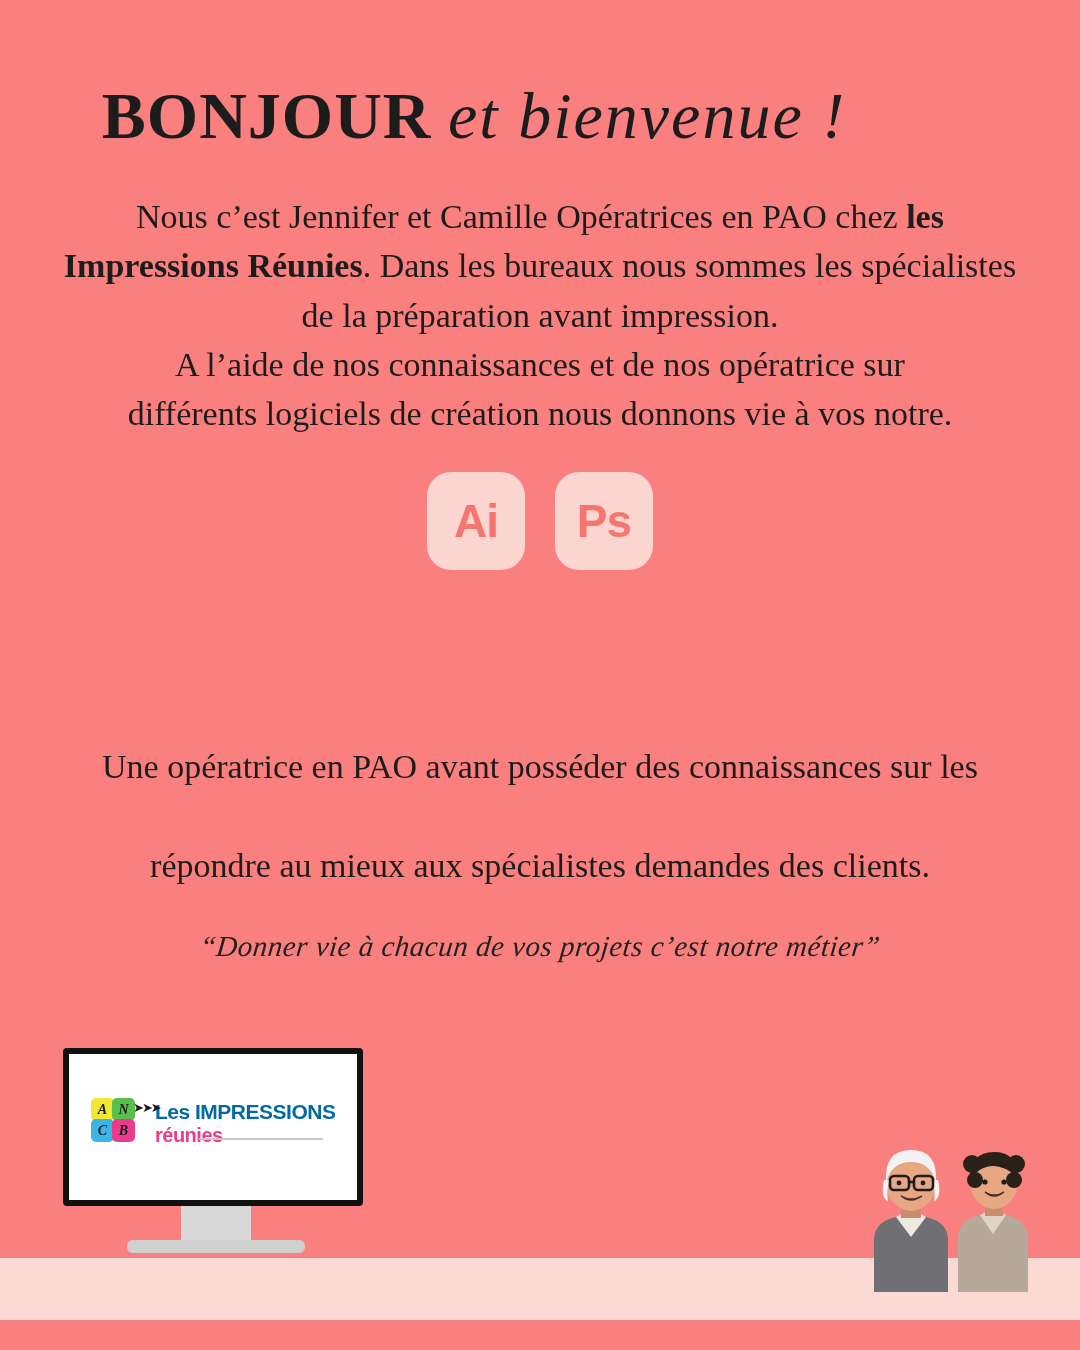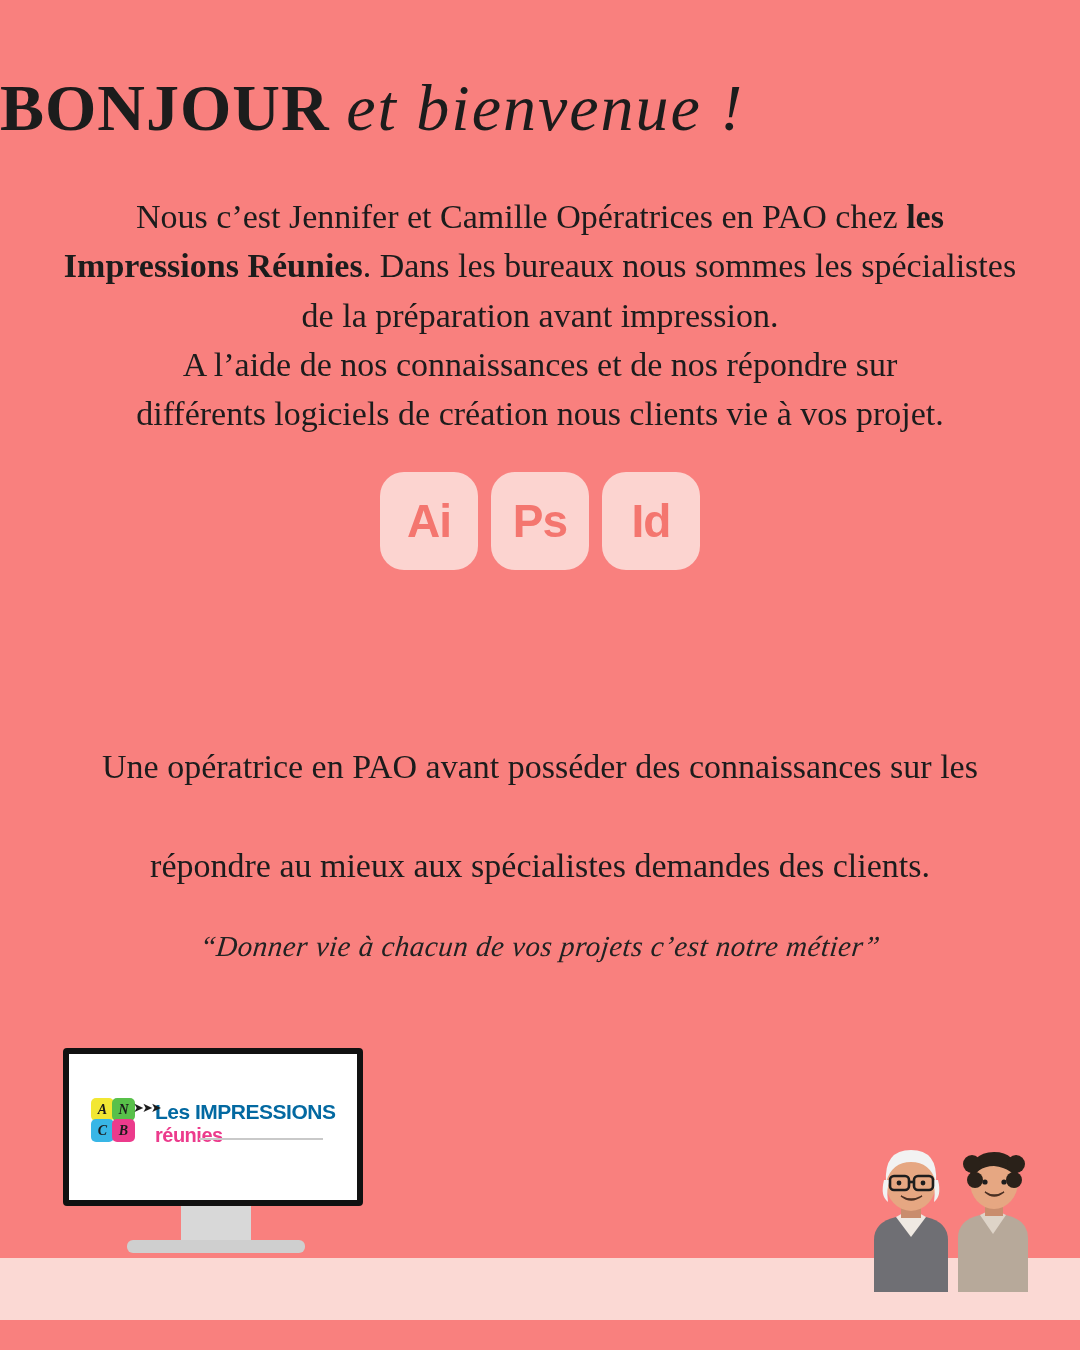--- a/index.html
+++ b/index.html
@@ -19,23 +19,24 @@
   .poster {
     position: absolute;
     inset: 0;
     width: 1080px;
     height: 1350px;
   }
 
   
   .heading {
     position: absolute;
-    top: 72px;
+    top: 80px;
     left: 0;
     width: 948px;
+    text-align: center;
     font-size: 66px;
     line-height: 1.1;
     white-space: nowrap;
   }
   .heading .bold {
     font-weight: bold;
     letter-spacing: 1px;
   }
   .heading .italic {
     font-style: italic;
@@ -58,21 +59,21 @@
   #skills-para{ top: 742px; }
 
   
   .badges {
     position: absolute;
     top: 472px;
     left: 0;
     width: 1080px;
     display: flex;
     justify-content: center;
-    gap: 13px;
+    gap: 30px;
   }
   .badge {
     width: 98px;
     height: 98px;
     border-radius: 24px;
     background: #fcd4d0;
     color: #f4766f;
     display: flex;
     align-items: center;
     justify-content: center;
@@ -239,33 +240,30 @@
 
   <div class="heading">
     <span class="bold">BONJOUR</span>
     <span class="italic">et bienvenue !</span>
   </div>
 
   <div class="para" id="intro-para">
     <span>Nous c’est Jennifer et Camille Opératrices en PAO chez </span><b>les</b>
     <b>Impressions Réunies</b><span>. Dans les bureaux nous sommes les</span>
     <span>spécialistes de la préparation avant impression.</span><br>
-    <span>A l’aide de nos connaissances et de nos répondre sur</span><br>
-    <span>différents logiciels de création nous clients vie à vos projet.</span>
+    <span>A l’aide de nos connaissances et de nos opératrice sur</span><br>
+    <span>différents logiciels de création nous donnons vie à vos notre.</span>
   </div>
 
   <div class="badges">
     <div class="badge">
       <span>Ai</span>
     </div>
     <div class="badge">
       <span>Ps</span>
-    </div>
-    <div class="badge">
-      <span>Id</span>
     </div>
   </div>
 
   <div class="para" id="idea-para">
     <br>
   </div>
 
   <div class="para" id="skills-para">
     <span>Une opératrice en PAO avant posséder des connaissances sur les</span><br>
     <br>

